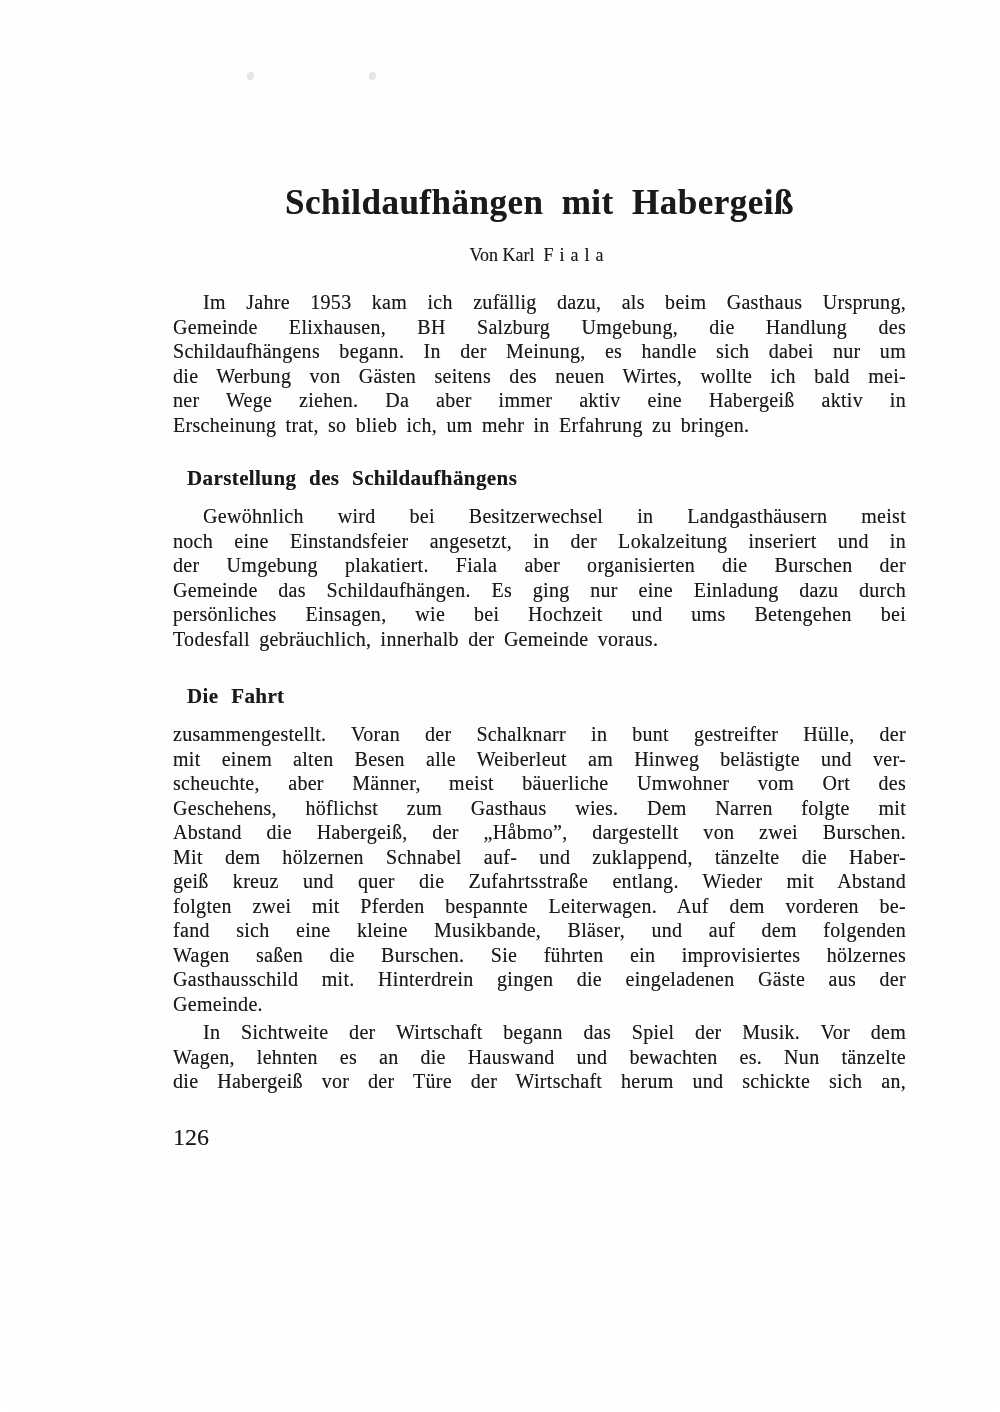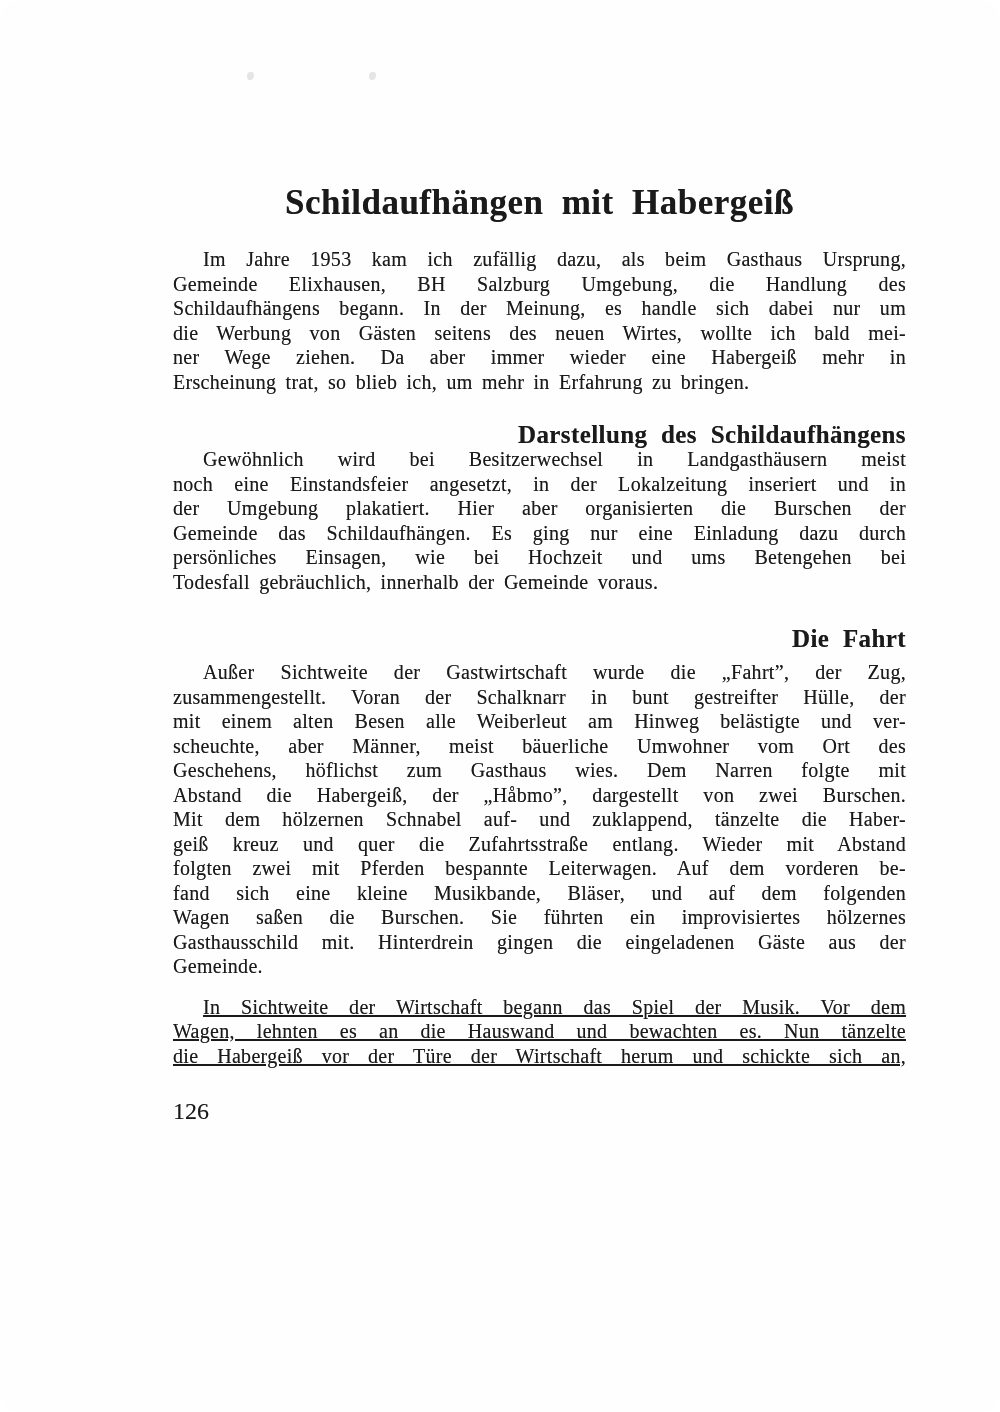--- a/index.html
+++ b/index.html
@@ -56,36 +56,36 @@
     text-align: justify;
     white-space: normal;
   }
   .paragraph .line.just {
     text-align-last: justify;
   }
   .paragraph .line.first {
     padding-left: 30px;
   }
   .section-heading {
-    margin: 0;
-    font-size: 25px;
+    margin: 14px;
+    font-size: 21px;
     line-height: 24px;
     font-weight: bold;
-    text-align: right;
+    text-align: left;
     word-spacing: 7px;
     letter-spacing: 0.4px;
     text-shadow: 0 0 0.5px rgba(20,20,20,0.55);
   }
   
   .sp-para1   { margin-top: 24px; }
   .sp-head1   { margin-top: 29px; }
   .sp-para2   { margin-top: 0; }
   .sp-head2   { margin-top: 33px; }
   .sp-para3   { margin-top: 9px;  }
-  .sp-para4   { margin-top: 16px; text-decoration: underline;  }
+  .sp-para4   { margin-top: 4px;  }
   .page-number {
     margin-top: 30px;
     font-size: 24px;
     text-align: left;
     text-shadow: 0 0 0.4px rgba(20,20,20,0.45);
   }
   .speck {
     position: absolute;
     width: 7px;
     height: 8px;
@@ -99,42 +99,42 @@
 </head>
 <body>
 
 <div class="page">
   <div class="speck speck-1"></div>
   <div class="speck speck-2"></div>
 
   <div class="column">
     <h1 class="title">Schildaufhängen mit Habergeiß</h1>
 
+    <div class="byline"><span>Von Karl</span><span class="author">Fiala</span></div>
 
     <div class="body-text">
         <div class="paragraph sp-para1">
           <div class="line first just">Im Jahre 1953 kam ich zufällig dazu, als beim Gasthaus Ursprung,</div>
           <div class="line just">Gemeinde Elixhausen, BH Salzburg Umgebung, die Handlung des</div>
           <div class="line just">Schildaufhängens begann. In der Meinung, es handle sich dabei nur um</div>
           <div class="line just">die Werbung von Gästen seitens des neuen Wirtes, wollte ich bald mei-</div>
-          <div class="line just">ner Wege ziehen. Da aber immer wieder eine Habergeiß mehr in</div>
+          <div class="line just">ner Wege ziehen. Da aber immer aktiv eine Habergeiß aktiv in</div>
           <div class="line">Erscheinung trat, so blieb ich, um mehr in Erfahrung zu bringen.</div>
         </div>
         <h2 class="section-heading sp-head1">Darstellung des Schildaufhängens</h2>
         <div class="paragraph sp-para2">
           <div class="line first just">Gewöhnlich wird bei Besitzerwechsel in Landgasthäusern meist</div>
           <div class="line just">noch eine Einstandsfeier angesetzt, in der Lokalzeitung inseriert und in</div>
-          <div class="line just">der Umgebung plakatiert. Hier aber organisierten die Burschen der</div>
+          <div class="line just">der Umgebung plakatiert. Fiala aber organisierten die Burschen der</div>
           <div class="line just">Gemeinde das Schildaufhängen. Es ging nur eine Einladung dazu durch</div>
           <div class="line just">persönliches Einsagen, wie bei Hochzeit und ums Betengehen bei</div>
           <div class="line">Todesfall gebräuchlich, innerhalb der Gemeinde voraus.</div>
         </div>
         <h2 class="section-heading sp-head2">Die Fahrt</h2>
         <div class="paragraph sp-para3">
-          <div class="line first just">Außer Sichtweite der Gastwirtschaft wurde die „Fahrt”, der Zug,</div>
           <div class="line just">zusammengestellt. Voran der Schalknarr in bunt gestreifter Hülle, der</div>
           <div class="line just">mit einem alten Besen alle Weiberleut am Hinweg belästigte und ver-</div>
           <div class="line just">scheuchte, aber Männer, meist bäuerliche Umwohner vom Ort des</div>
           <div class="line just">Geschehens, höflichst zum Gasthaus wies. Dem Narren folgte mit</div>
           <div class="line just">Abstand die Habergeiß, der „Håbmo”, dargestellt von zwei Burschen.</div>
           <div class="line just">Mit dem hölzernen Schnabel auf- und zuklappend, tänzelte die Haber-</div>
           <div class="line just">geiß kreuz und quer die Zufahrtsstraße entlang. Wieder mit Abstand</div>
           <div class="line just">folgten zwei mit Pferden bespannte Leiterwagen. Auf dem vorderen be-</div>
           <div class="line just">fand sich eine kleine Musikbande, Bläser, und auf dem folgenden</div>
           <div class="line just">Wagen saßen die Burschen. Sie führten ein improvisiertes hölzernes</div>

